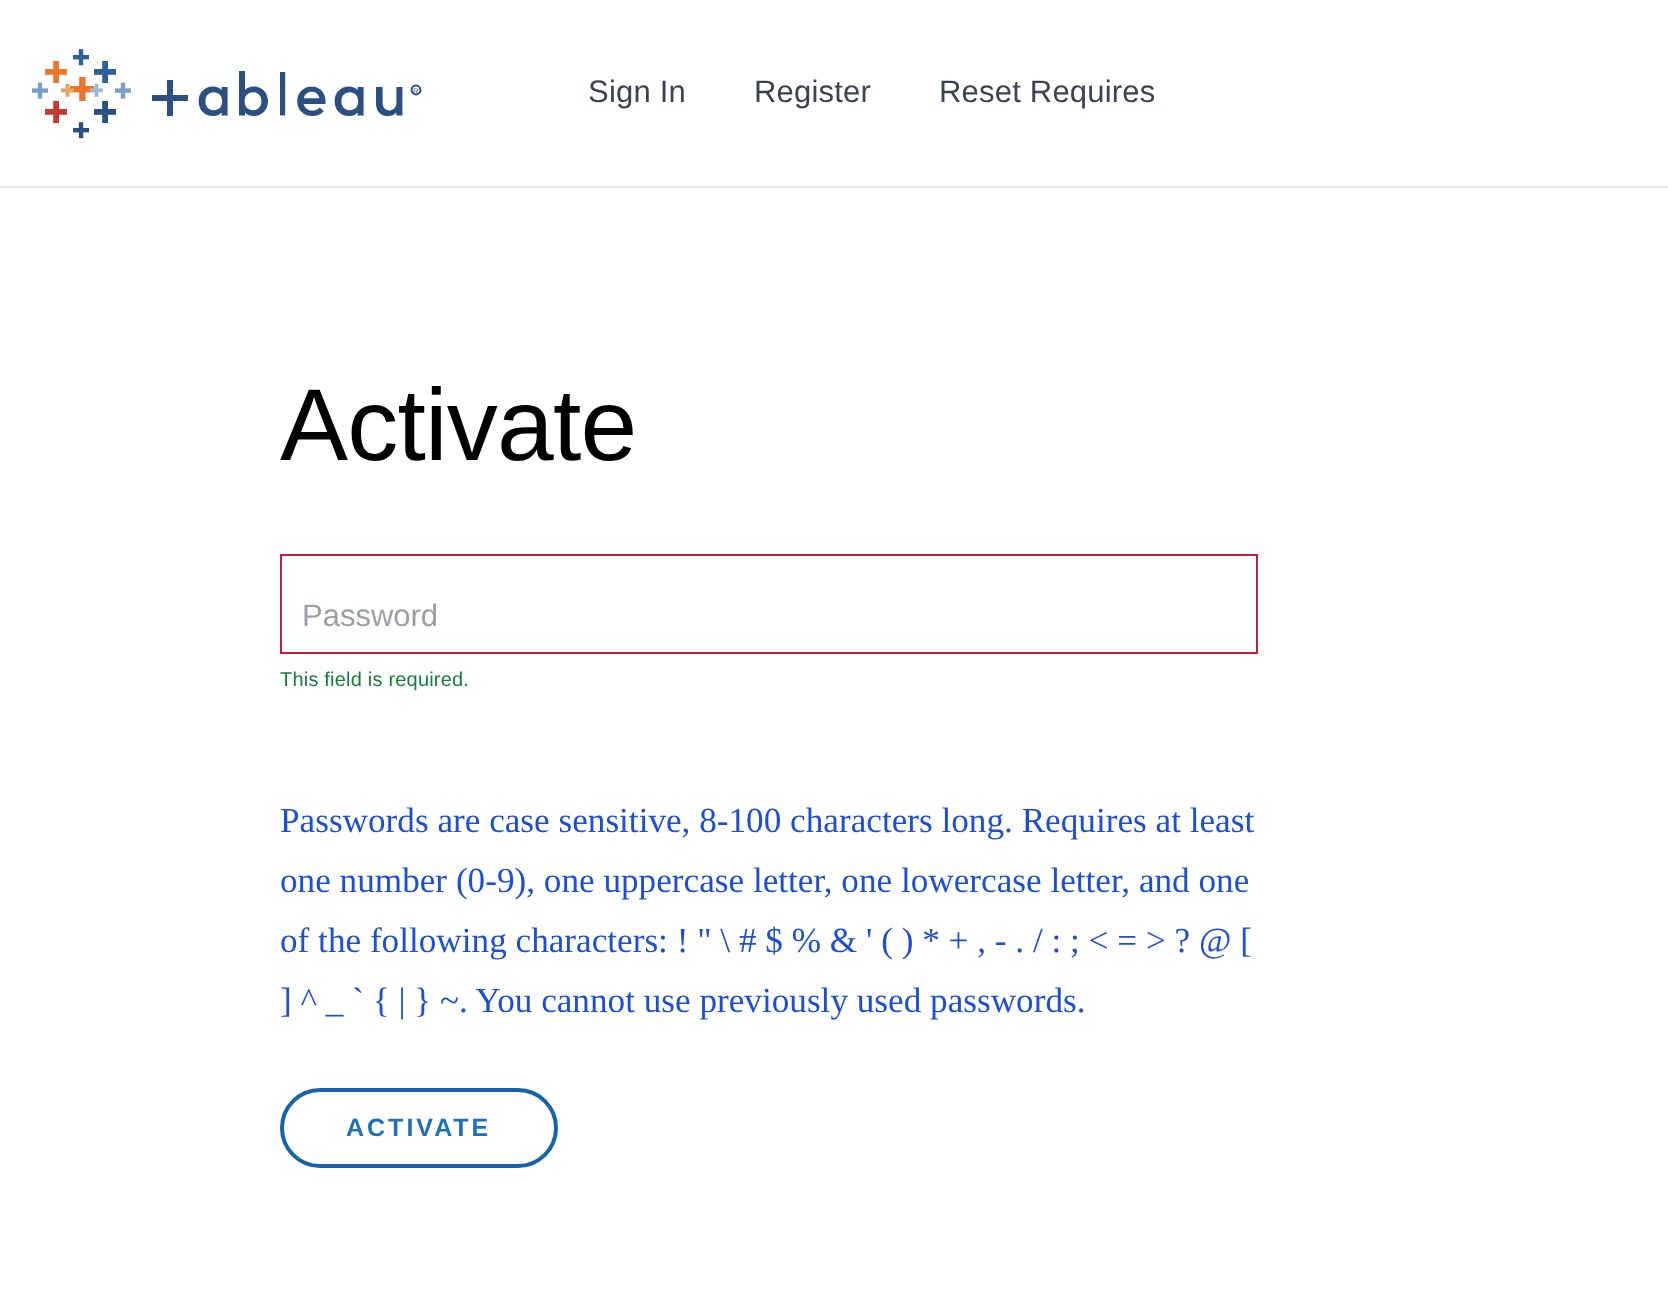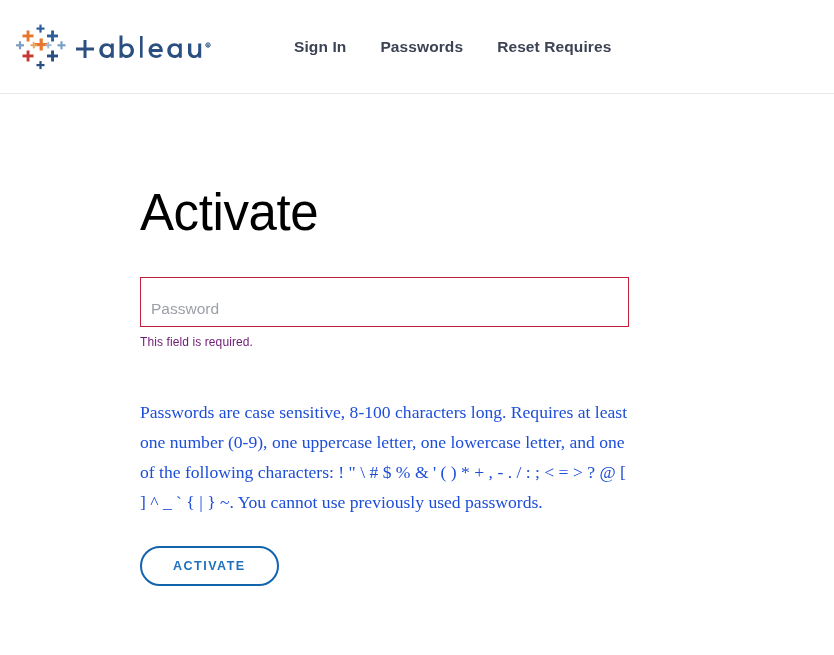--- a/index.html
+++ b/index.html
@@ -13,21 +13,20 @@
   }
 
   
   .site-header {
     position: relative;
     height: 94px;
     background: #ffffff;
     border-bottom: 1px solid #e8e8e8;
     display: flex;
     align-items: center;
-    font-weight: bold;
   }
   .brand {
     display: flex;
     align-items: center;
     margin-left: 14px;
     text-decoration: none;
   }
   .brand-mark { width: 54px; height: 52px; display: block; flex: none; }
   .brand-word {
     margin-left: 6px;
@@ -84,22 +83,22 @@
     display: block;
   }
   .field-input::placeholder {
     color: #9b9fa6;
     opacity: 1;
   }
   .field.has-error .field-input {
     border: 1px solid #c2203a;
   }
   .field-error {
-    color: #701a75;
-    font-size: 12px;
+    color: #15803d;
+    font-size: 10px;
     line-height: 1;
     padding-top: 9px;
     letter-spacing: 0.1px;
   }
   .field-spacer { height: 22px; }
 
   .help-text {
     width: 496px;
     margin: 27px 0 0 0;
     font-family: "Liberation Serif", serif;
@@ -209,21 +208,21 @@
           <path d="M114 13.5v8.2c0 3.9 2.4 6.3 6 6.3 1.8 0 3.3-.7 4.2-1.8v1.5h3V13.5h-3v7.8c0 2.4-1.4 3.9-3.5 3.9s-3.4-1.4-3.4-3.8v-7.9h-3.3z"></path>
         </g>
         <circle cx="134" cy="15" r="2.2" fill="none" stroke="#2b4f81" stroke-width="1"></circle>
         <text x="134" y="17" font-family="'Liberation Sans', sans-serif" font-size="4" fill="#2b4f81" text-anchor="middle">R</text>
       </svg>
     </span>
   </a>
 
   <nav class="nav-links">
     <a class="nav-link" href="#">Sign In</a>
-    <a class="nav-link" href="#">Passwords</a>
+    <a class="nav-link" href="#">Register</a>
     <a class="nav-link" href="#">Reset Requires</a>
   </nav>
 </header>
 
 <main class="main">
 
   <h1 class="page-title">Activate</h1>
 
   <form class="form">
 

